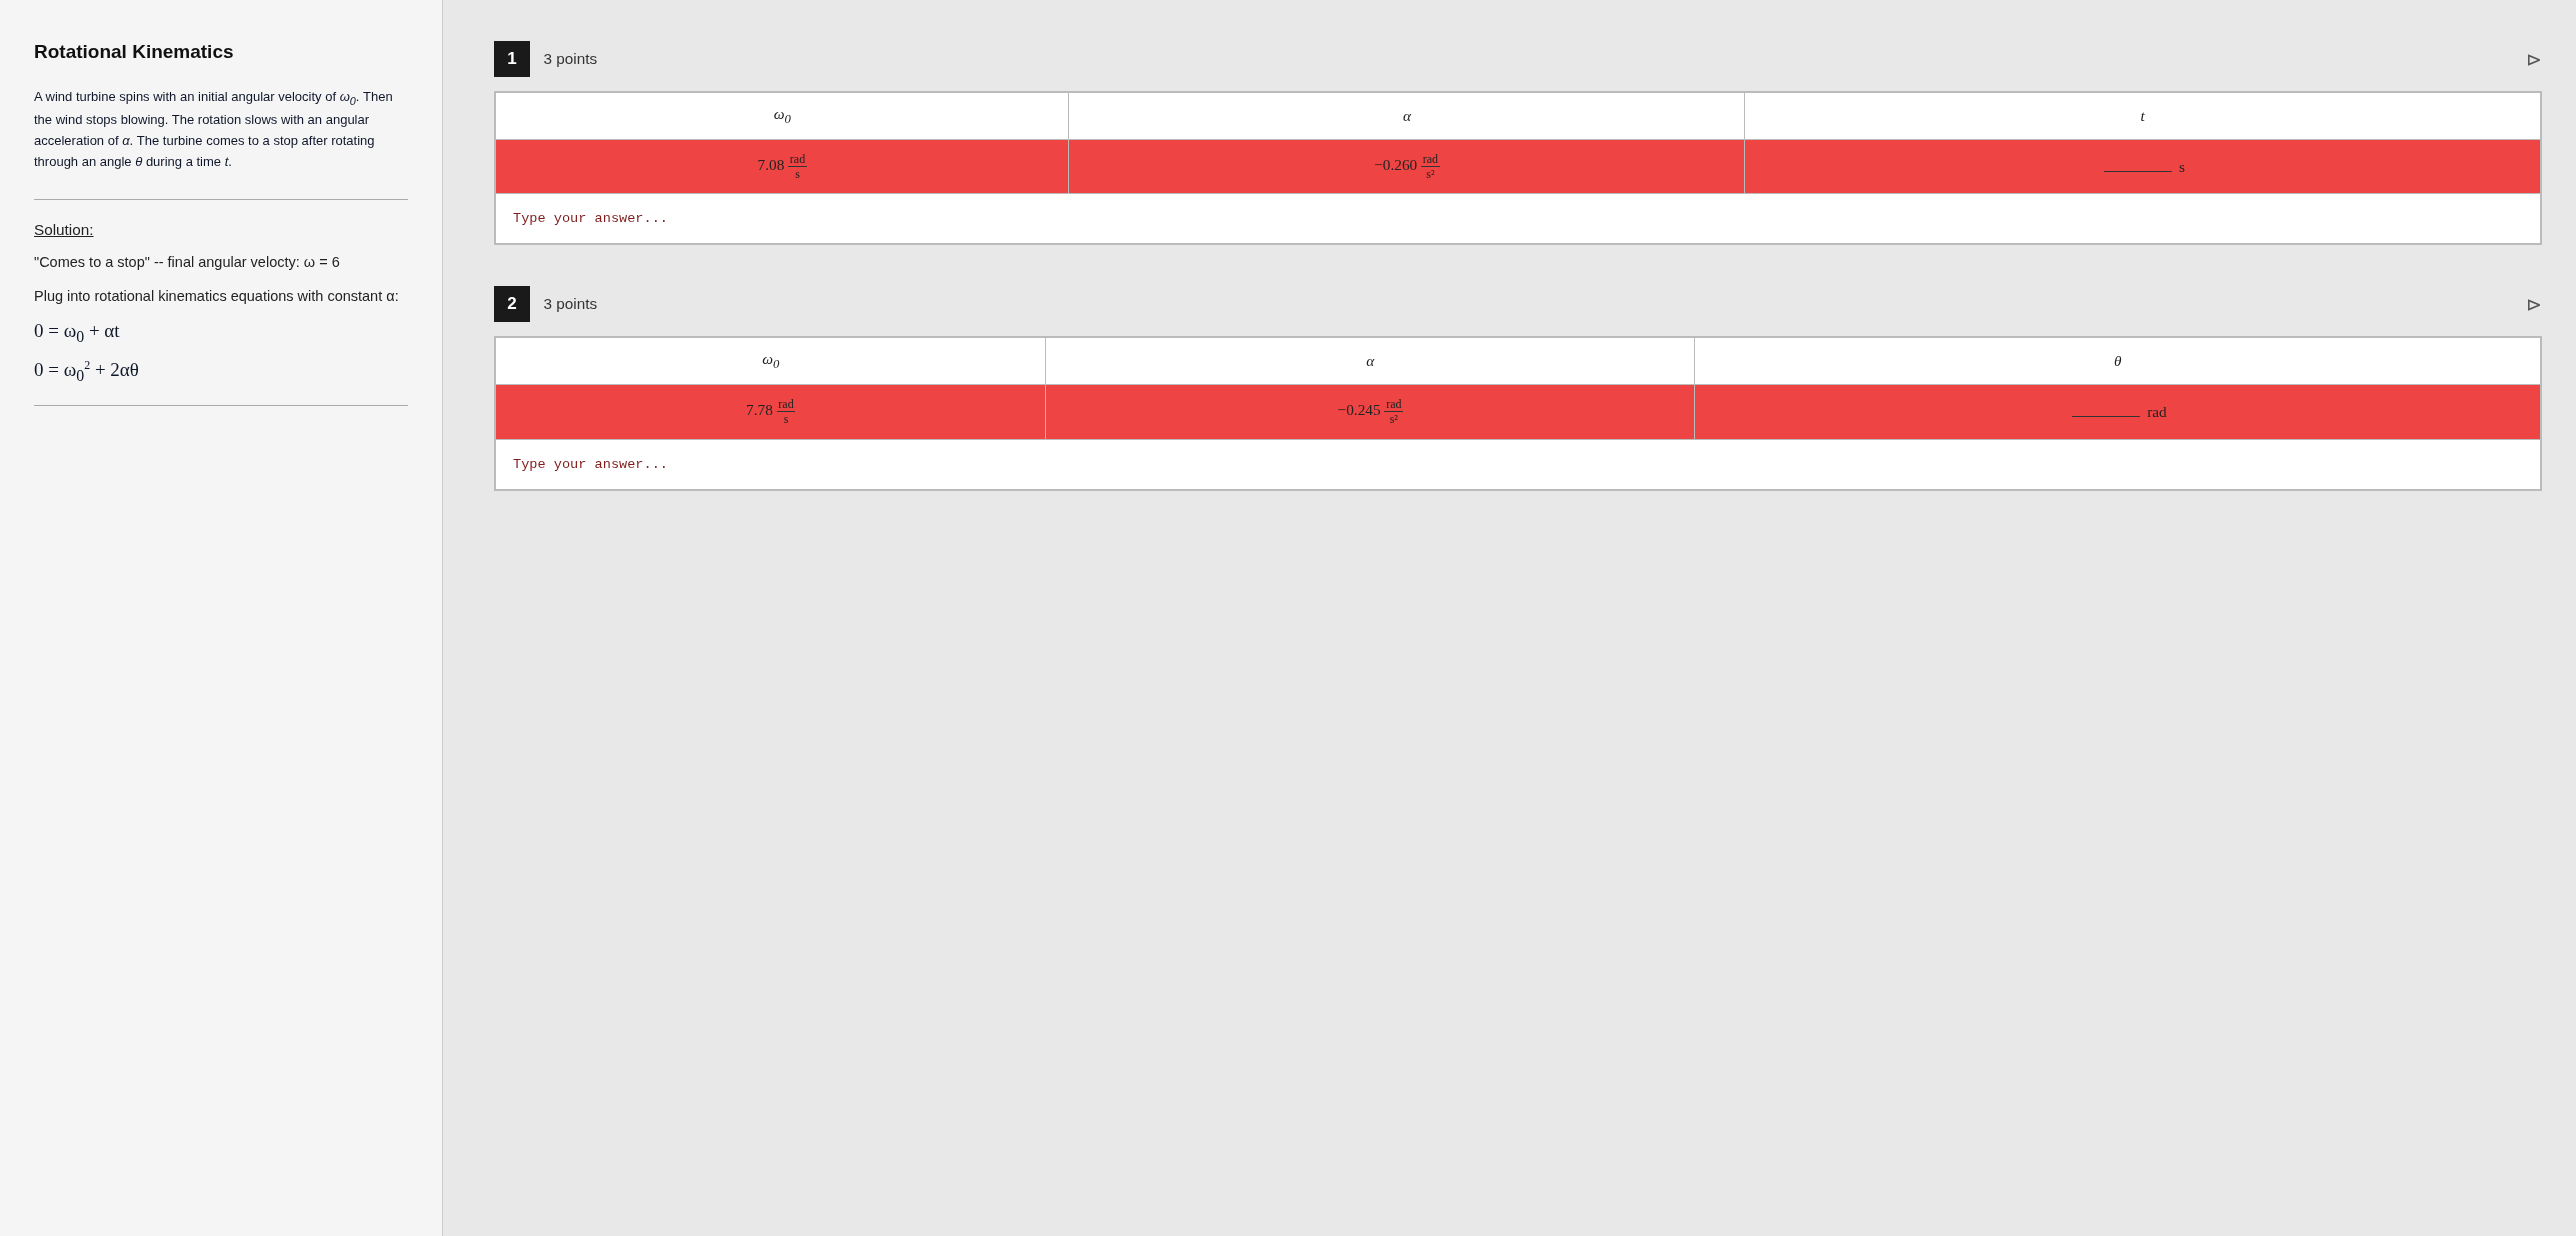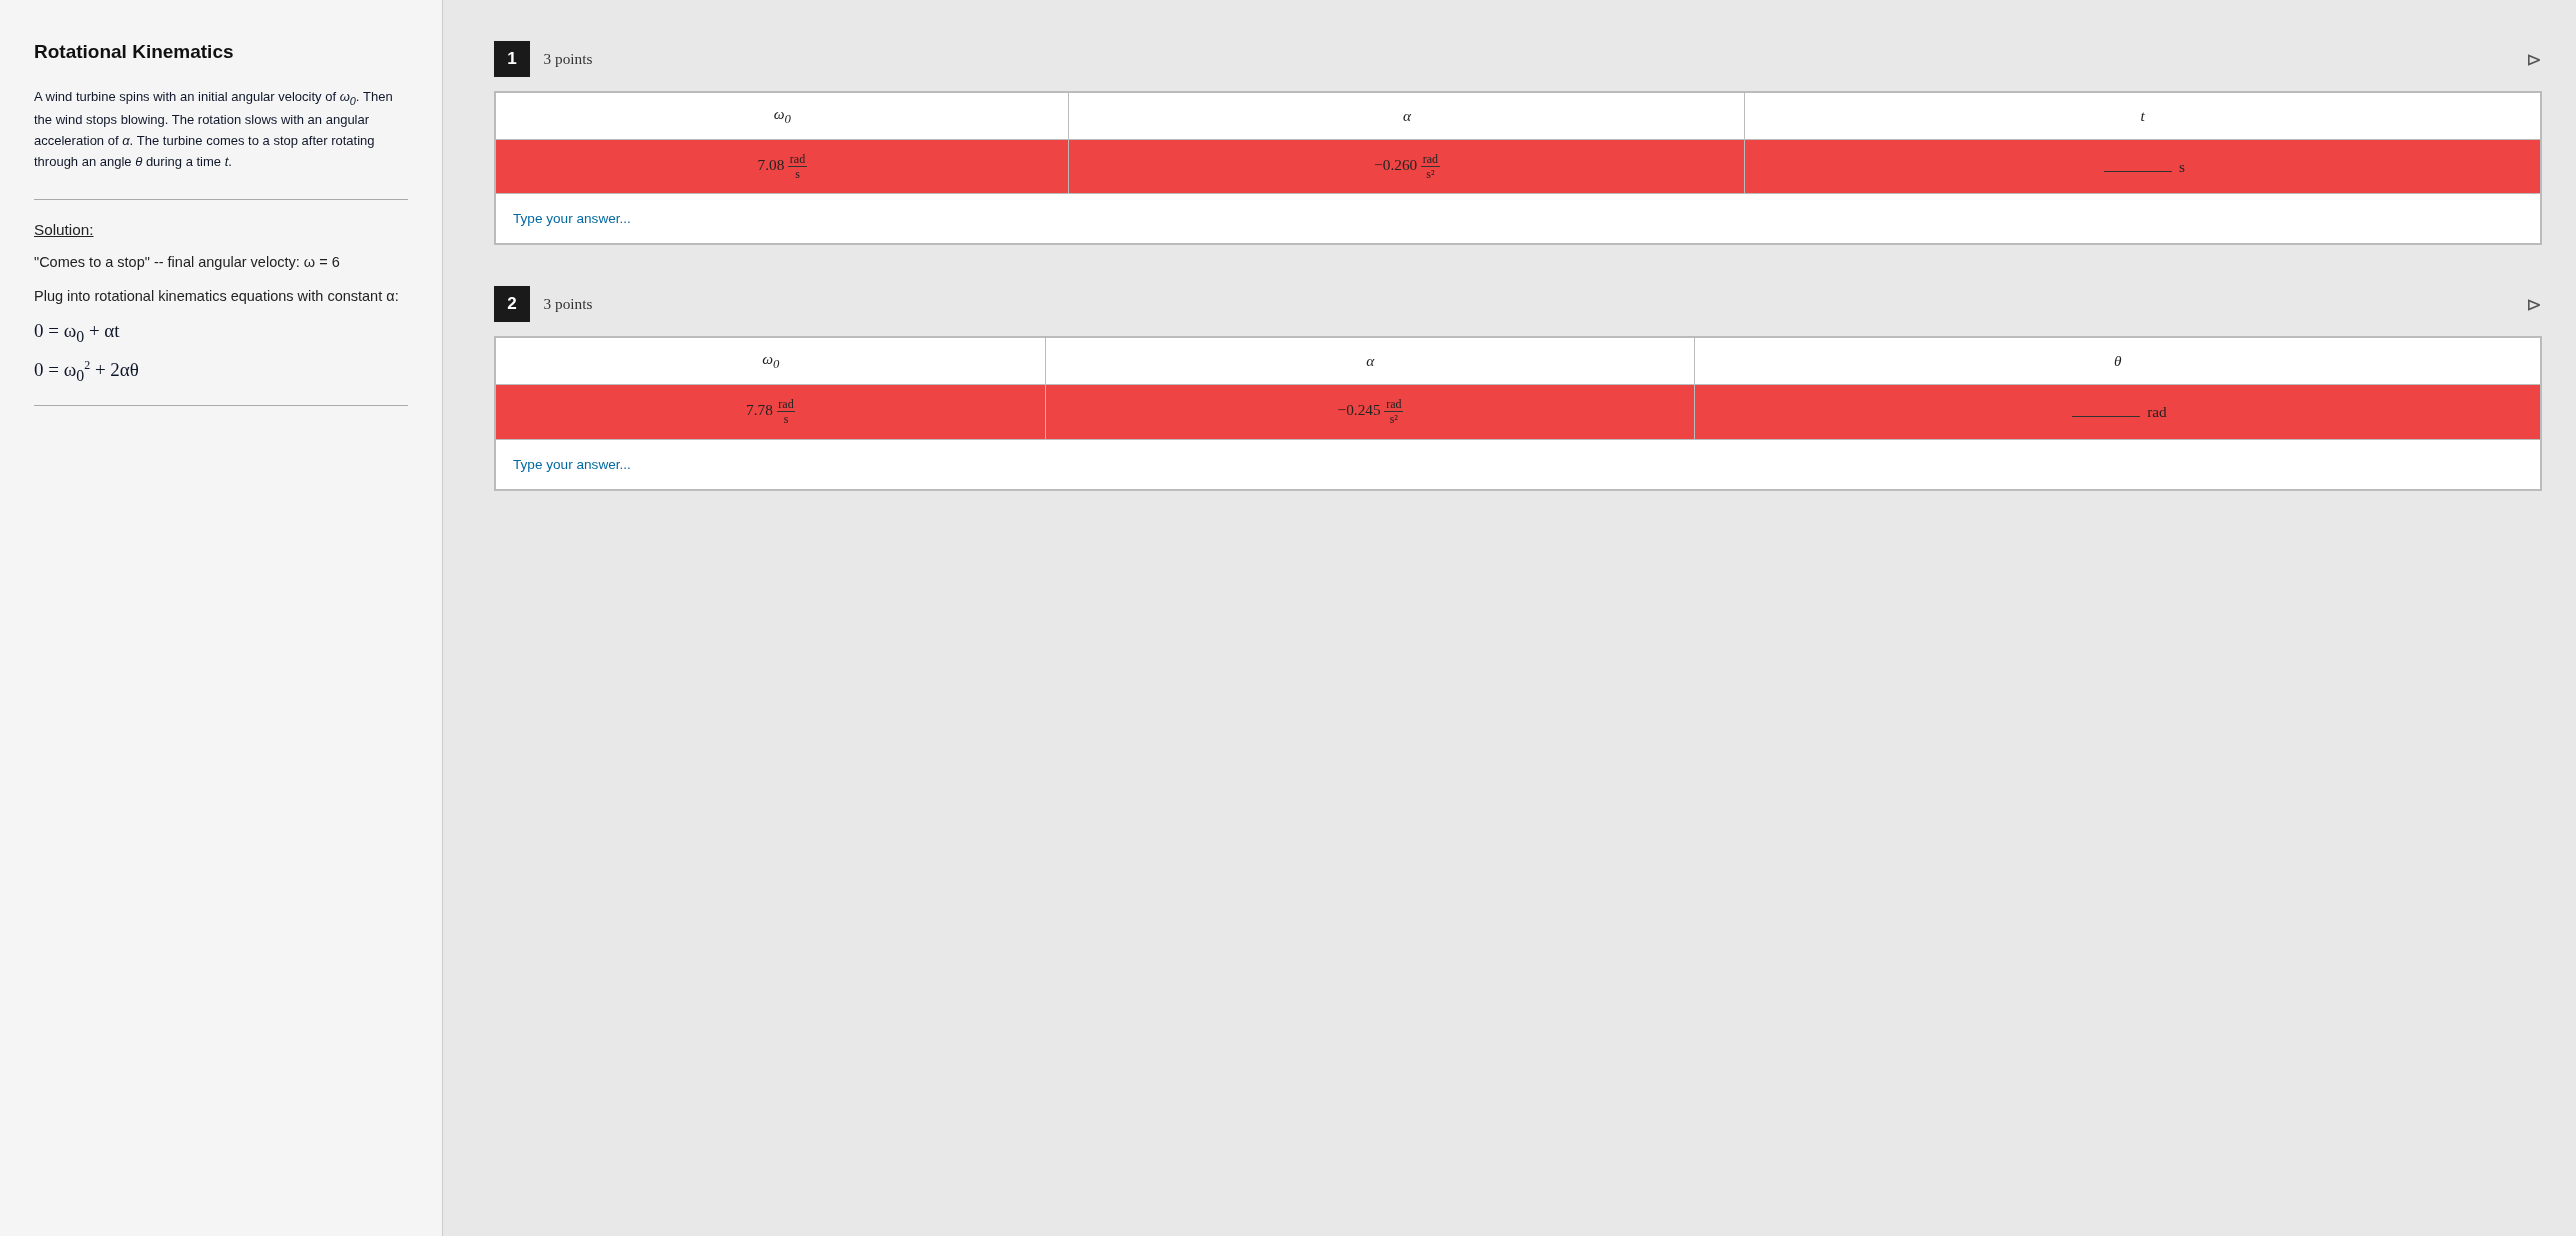--- a/index.html
+++ b/index.html
@@ -104,21 +104,21 @@
       font-size: 17px;
       width: 36px;
       height: 36px;
       display: flex;
       align-items: center;
       justify-content: center;
       flex-shrink: 0;
     }
 
     .points-label {
-      font-family: Liberation Serif, serif;
+      font-family: Liberation Sans, sans-serif;
       font-size: 15.3px;
       color: #333;
     }
 
     .pin-icon {
       margin-left: auto;
       font-size: 19px;
       color: #555;
       cursor: pointer;
     }
@@ -161,23 +161,23 @@
     }
 
     .answer-input-row {
       background: #fff;
       padding: 13.6px 17px;
       border: 0.9px solid #bbb;
       border-top: none;
     }
 
     .answer-input-placeholder {
-      font-family: Liberation Sans, sans-serif;
+      font-family: Liberation Mono, monospace;
       font-size: 13.6px;
-      color: #0369a1;
+      color: #7f1d1d;
       padding: 3.4px 0;
     }
 
     .underline-answer {
       display: inline-block;
       min-width: 68px;
       border-bottom: 0.9px solid #333;
       margin: 0 3.4px;
     }
 

